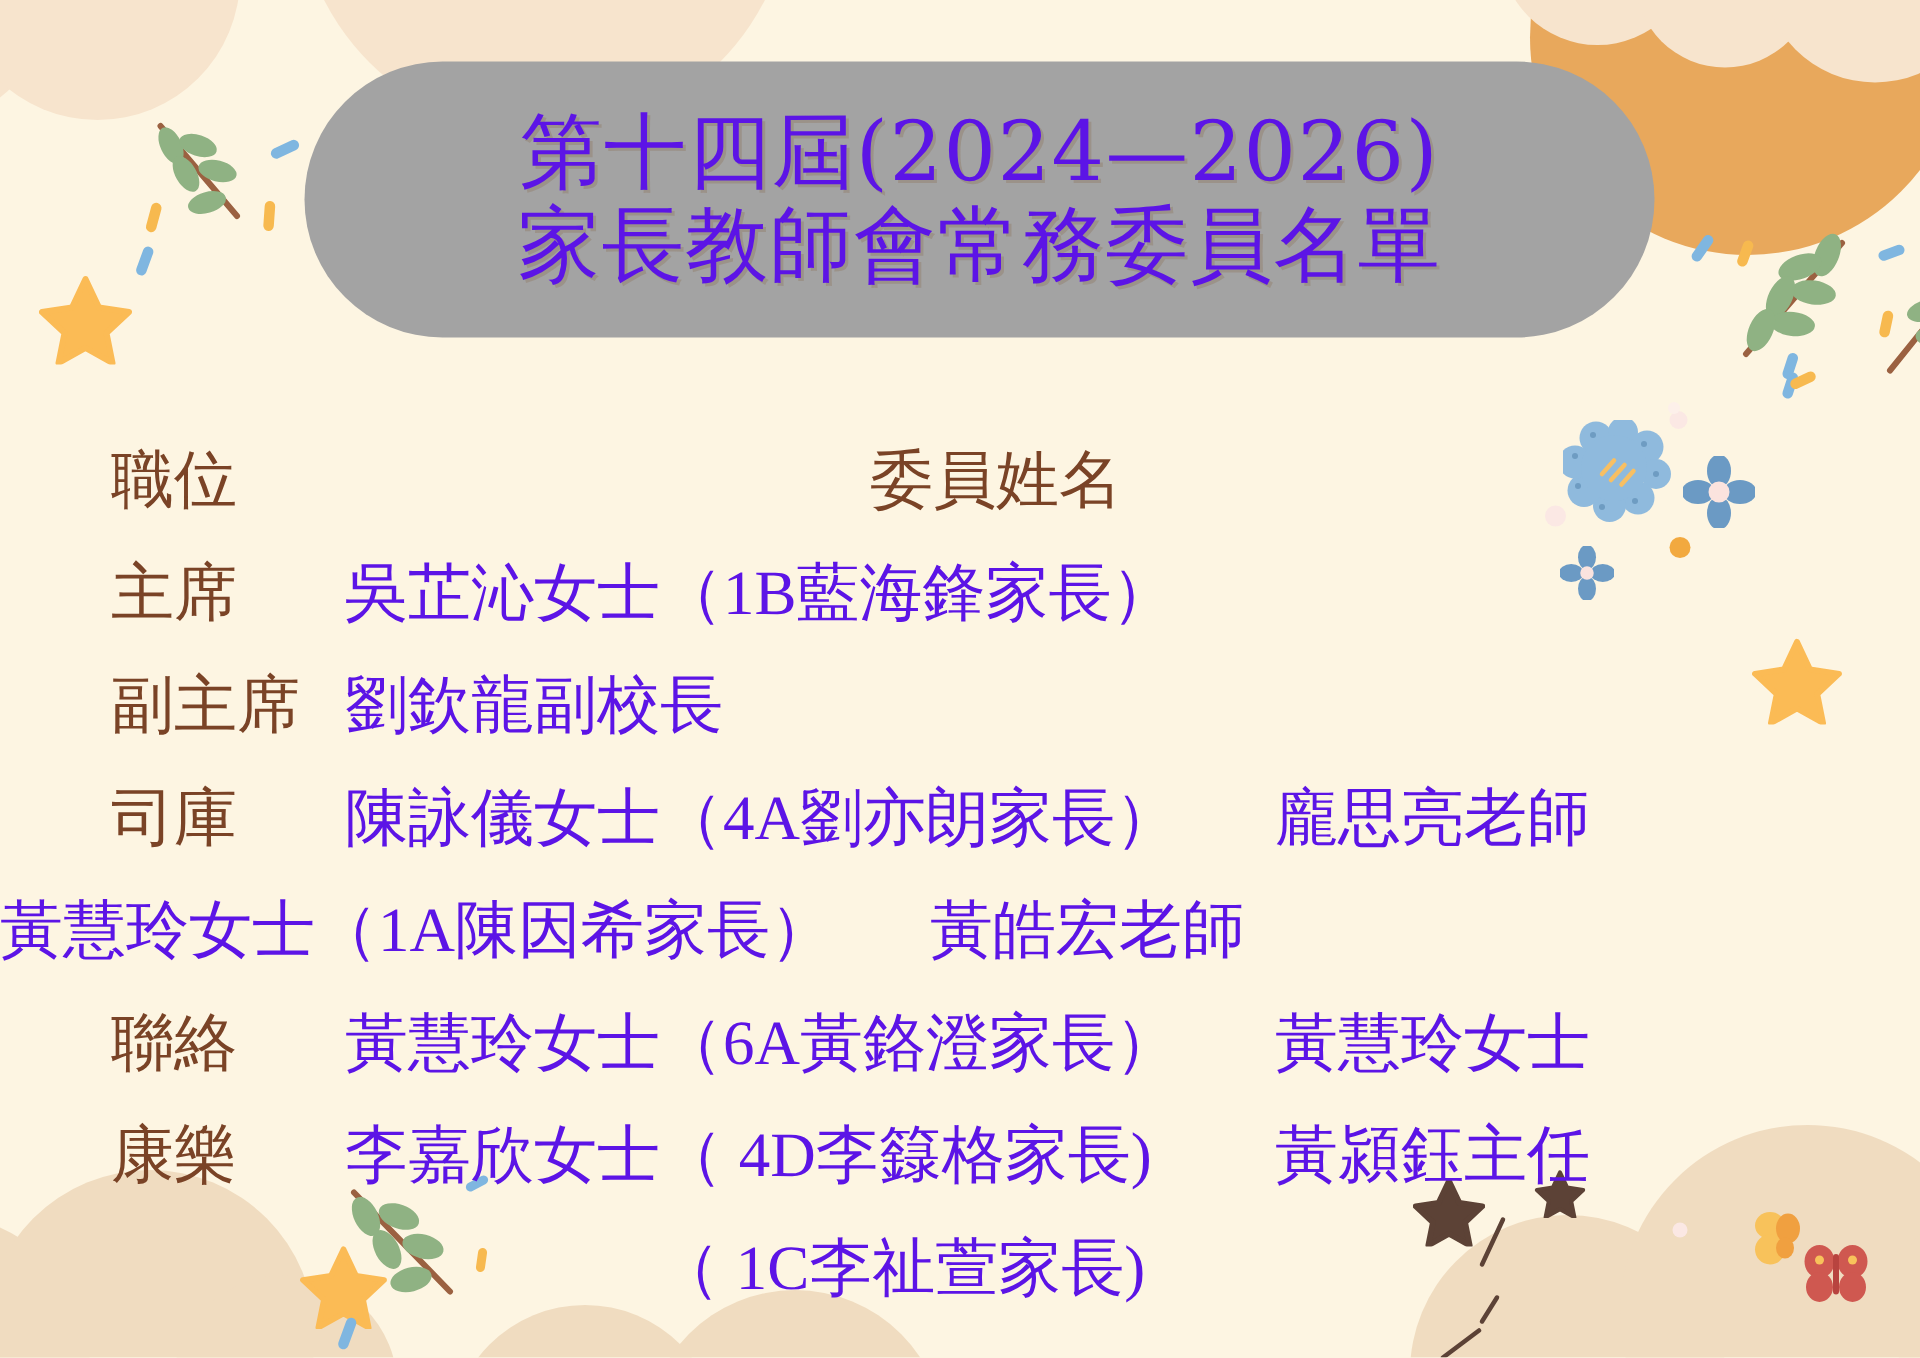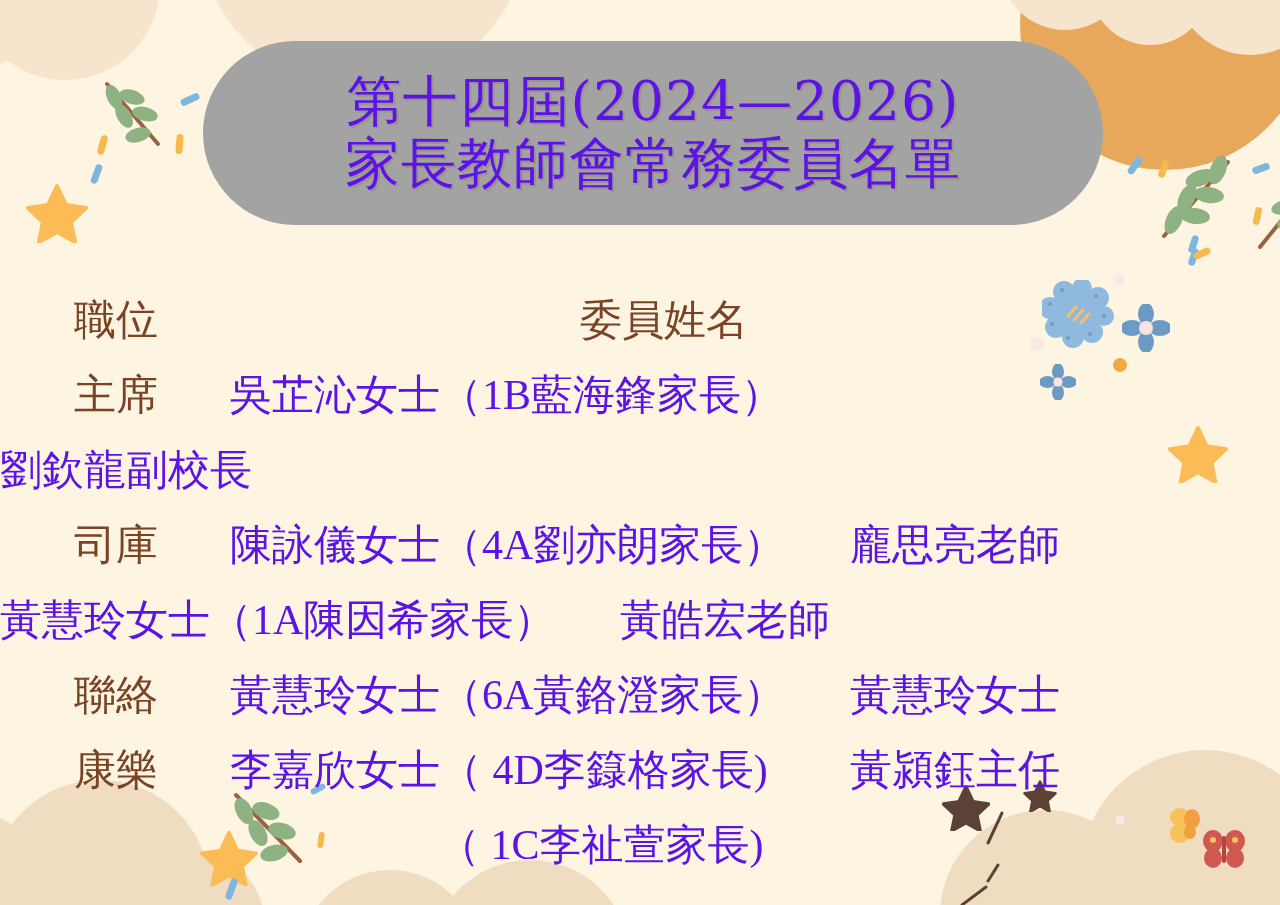--- a/index.html
+++ b/index.html
@@ -327,20 +327,21 @@
       <div class="c-parent">委員姓名</div>
     </div>
 
     <div class="row">
       <div class="c-pos">主席</div>
       <div class="c-parent">吳芷沁女士（1B藍海鋒家長）</div>
       <div class="c-teacher"></div>
     </div>
 
     <div class="row">
+      <div class="c-pos">副主席</div>
       <div class="c-parent">劉欽龍副校長</div>
       <div class="c-teacher"></div>
     </div>
 
     <div class="row">
       <div class="c-pos">司庫</div>
       <div class="c-parent">陳詠儀女士（4A劉亦朗家長）</div>
       <div class="c-teacher">龐思亮老師</div>
     </div>
 

